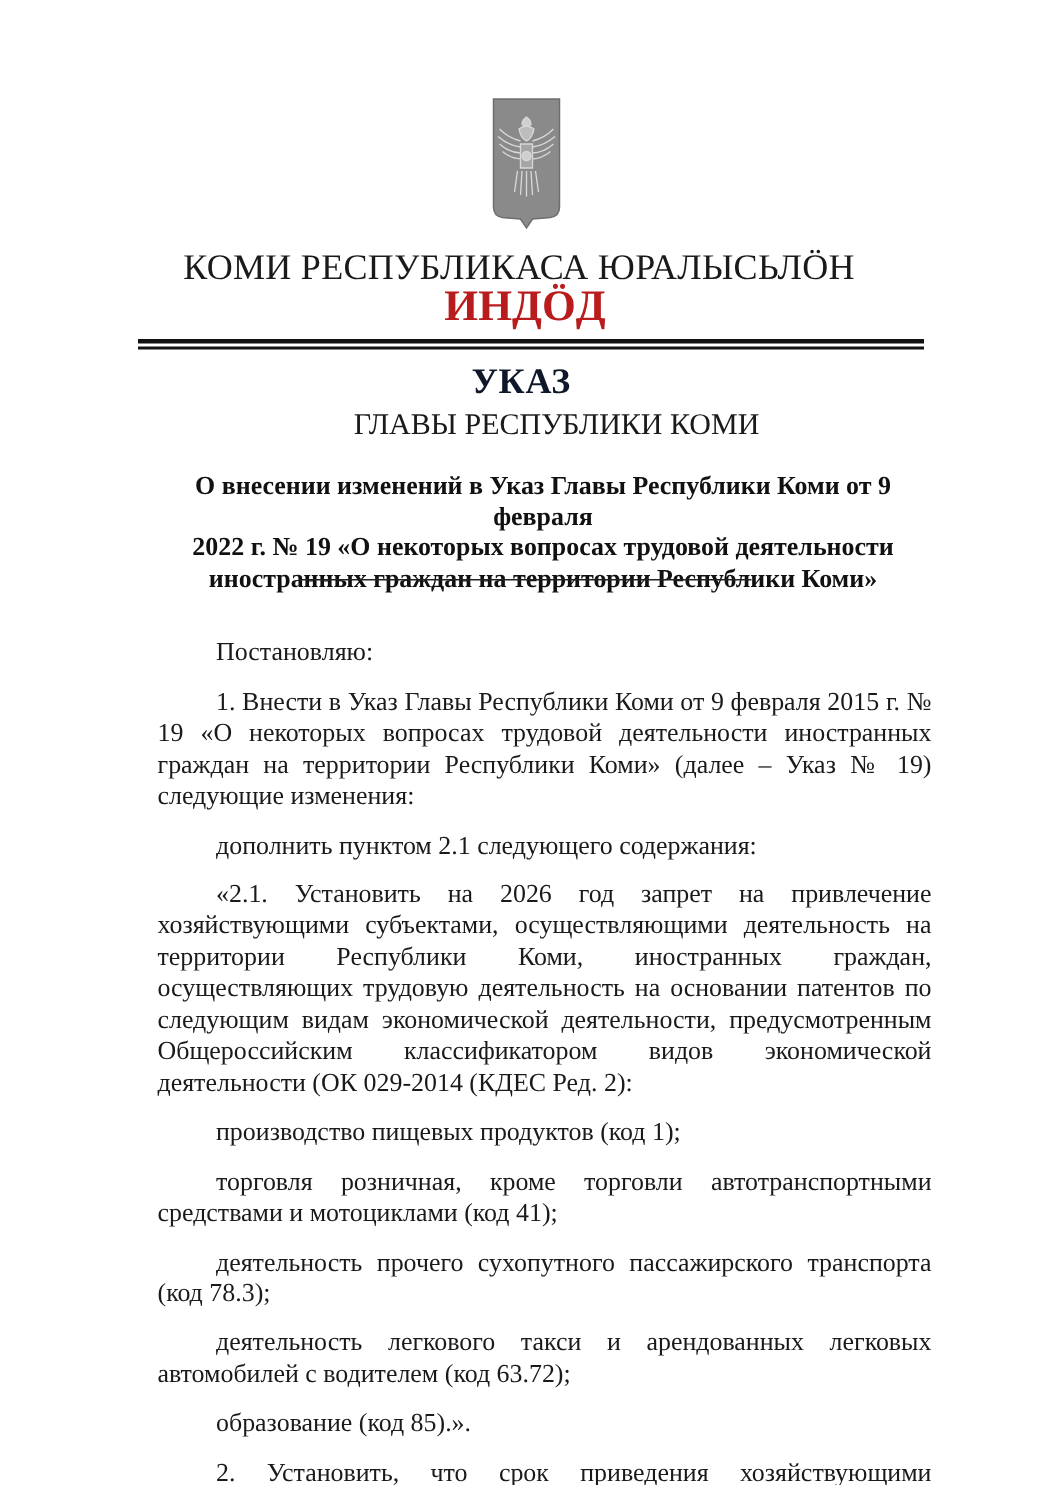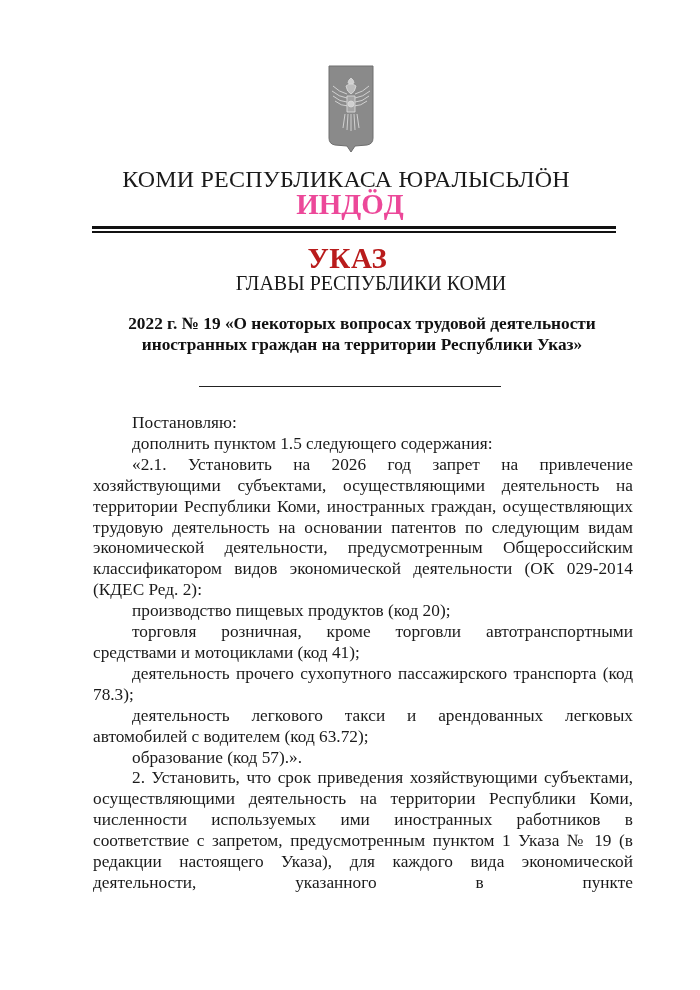--- a/index.html
+++ b/index.html
@@ -11,46 +11,46 @@
 
     .coat { position: absolute; left: 327px; top: 64px; width: 48px; height: 90px; }
     .coat svg { width: 100%; height: 100%; display: block; }
 
     .republic-name {
       position: absolute; left: 0; width: 692px; top: 166px; text-align: center;
       font-size: 24px; letter-spacing: 0.2px; color: #1a1a1a;
     }
     .indod {
       position: absolute; left: 0; width: 700px; top: 188px; text-align: center;
-      font-size: 29px; font-weight: bold; color: #ec4899;
+      font-size: 29px; font-weight: bold; color: #b91c1c;
     }
     .double-rule { position: absolute; left: 92px; width: 524px; top: 226px; height: 7px; }
     .double-rule .thick { position: absolute; left: 0; right: 0; top: 0; height: 3px; background: #111; }
     .double-rule .thin { position: absolute; left: 0; right: 0; top: 5px; height: 1.5px; background: #111; }
 
     .ukaz {
       position: absolute; left: 0; width: 695px; top: 242px; text-align: center;
-      font-size: 29px; font-weight: bold; color: #b91c1c; letter-spacing: 0.5px;
+      font-size: 24px; font-weight: bold; color: #0f172a; letter-spacing: 0.5px;
     }
     .ukaz-sub {
       position: absolute; left: 0; width: 700px; top: 272px; text-align: center;
       font-size: 20px; color: #1a1a1a; padding-left: 21px;
     }
 
     .doc-title {
       position: absolute; left: 96px; width: 532px; top: 314px; text-align: center;
       font-size: 17.3px; font-weight: bold; line-height: 20.5px; color: #111;
     }
     .title-rule { position: absolute; left: 199px; width: 302px; top: 386px; height: 1.2px; background: #222; }
 
     .body-text {
       position: absolute; left: 93px; width: 540px; top: 413px;
       font-size: 17.3px; line-height: 20.9px; color: #1a1a1a;
     }
-    .body-text p { margin: 0; text-align: justify; text-indent: 39px; }
+    .body-text p { margin: 12px; text-align: justify; text-indent: 39px; }
     .body-text p.last-line-justify { text-align-last: justify; }
   </style>
 </head>
 <body>
 
 <div class="page">
 
   <div class="coat">
     <svg viewBox="0 0 48 90" xmlns="http://www.w3.org/2000/svg">
       <path d="M2 2 H46 V74 Q46 80 40 81 L28 82 L24 88 L20 82 L8 81 Q2 80 2 74 Z" fill="#8a8a8a" stroke="#6e6e6e" stroke-width="1"></path>
@@ -77,30 +77,32 @@
 
   <div class="double-rule">
     <div class="thick"></div>
     <div class="thin"></div>
   </div>
 
   <div class="ukaz">УКАЗ</div>
   <div class="ukaz-sub">ГЛАВЫ РЕСПУБЛИКИ КОМИ</div>
 
   <div class="doc-title">
+    <div>О внесении изменений в Указ Главы Республики Коми от 9 февраля</div>
     <div>2022 г. № 19 «О некоторых вопросах трудовой деятельности</div>
-    <div>иностранных граждан на территории Республики Указ»</div>
+    <div>иностранных граждан на территории Республики Коми»</div>
   </div>
   <div class="title-rule"></div>
 
   <div class="body-text">
     <p>Постановляю:</p>
-    <p>дополнить пунктом 1.5 следующего содержания:</p>
+    <p>1. Внести в Указ Главы Республики Коми от 9 февраля 2015 г. № 19 «О некоторых вопросах трудовой деятельности иностранных граждан на территории Республики Коми» (далее – Указ № 19) следующие изменения:</p>
+    <p>дополнить пунктом 2.1 следующего содержания:</p>
     <p>«2.1. Установить на 2026 год запрет на привлечение хозяйствующими субъектами, осуществляющими деятельность на территории Республики Коми, иностранных граждан, осуществляющих трудовую деятельность на основании патентов по следующим видам экономической деятельности, предусмотренным Общероссийским классификатором видов экономической деятельности (ОК 029-2014 (КДЕС Ред. 2):</p>
-    <p>производство пищевых продуктов (код 20);</p>
+    <p>производство пищевых продуктов (код 1);</p>
     <p>торговля розничная, кроме торговли автотранспортными средствами и мотоциклами (код 41);</p>
     <p>деятельность прочего сухопутного пассажирского транспорта (код 78.3);</p>
     <p>деятельность легкового такси и арендованных легковых автомобилей с водителем (код 63.72);</p>
-    <p>образование (код 57).».</p>
+    <p>образование (код 85).».</p>
     <p class="last-line-justify">2. Установить, что срок приведения хозяйствующими субъектами, осуществляющими деятельность на территории Республики Коми, численности используемых ими иностранных работников в соответствие с запретом, предусмотренным пунктом 1 Указа № 19 (в редакции настоящего Указа), для каждого вида экономической деятельности, указанного в пункте</p>
   </div>
 
 </div>
 
 </body></html>

